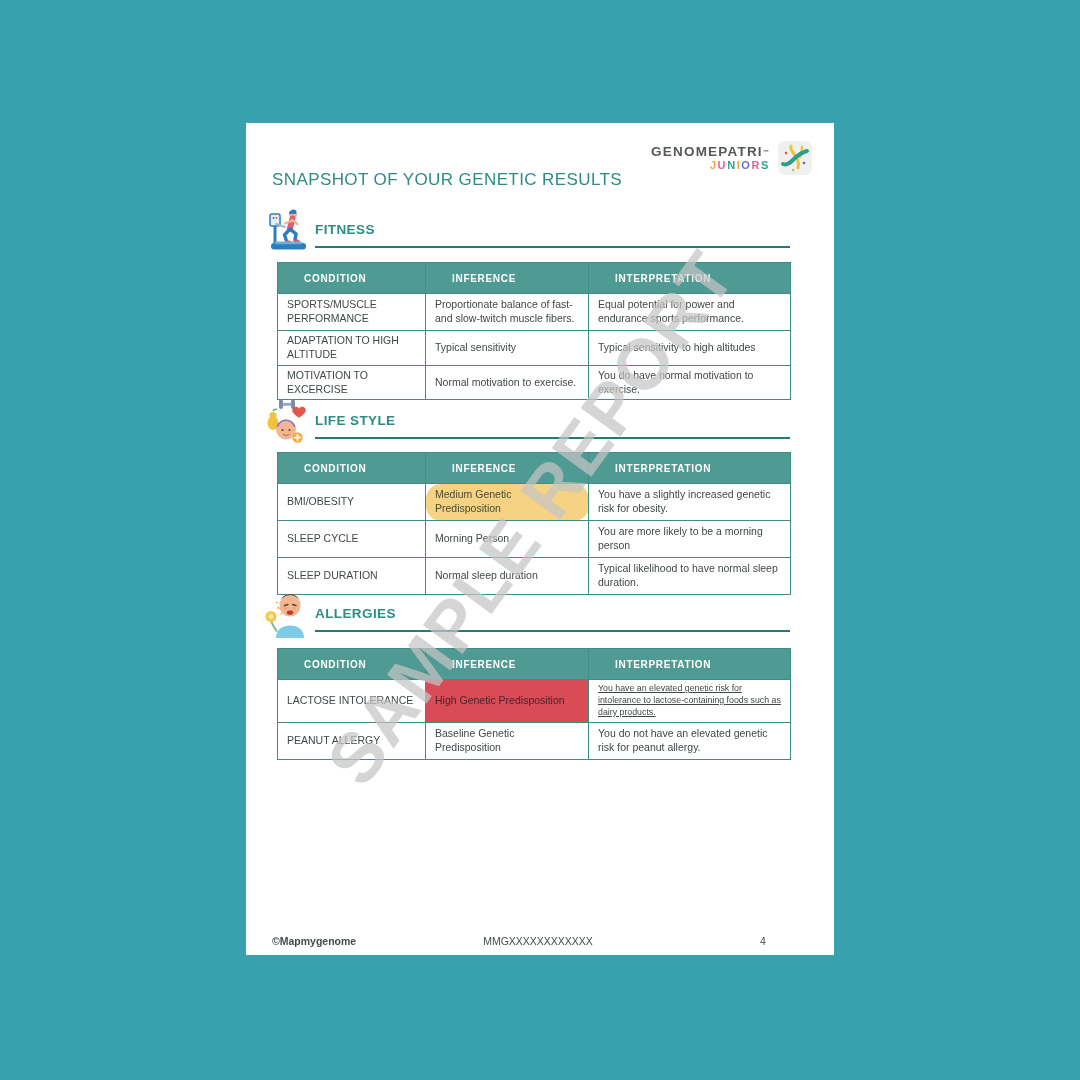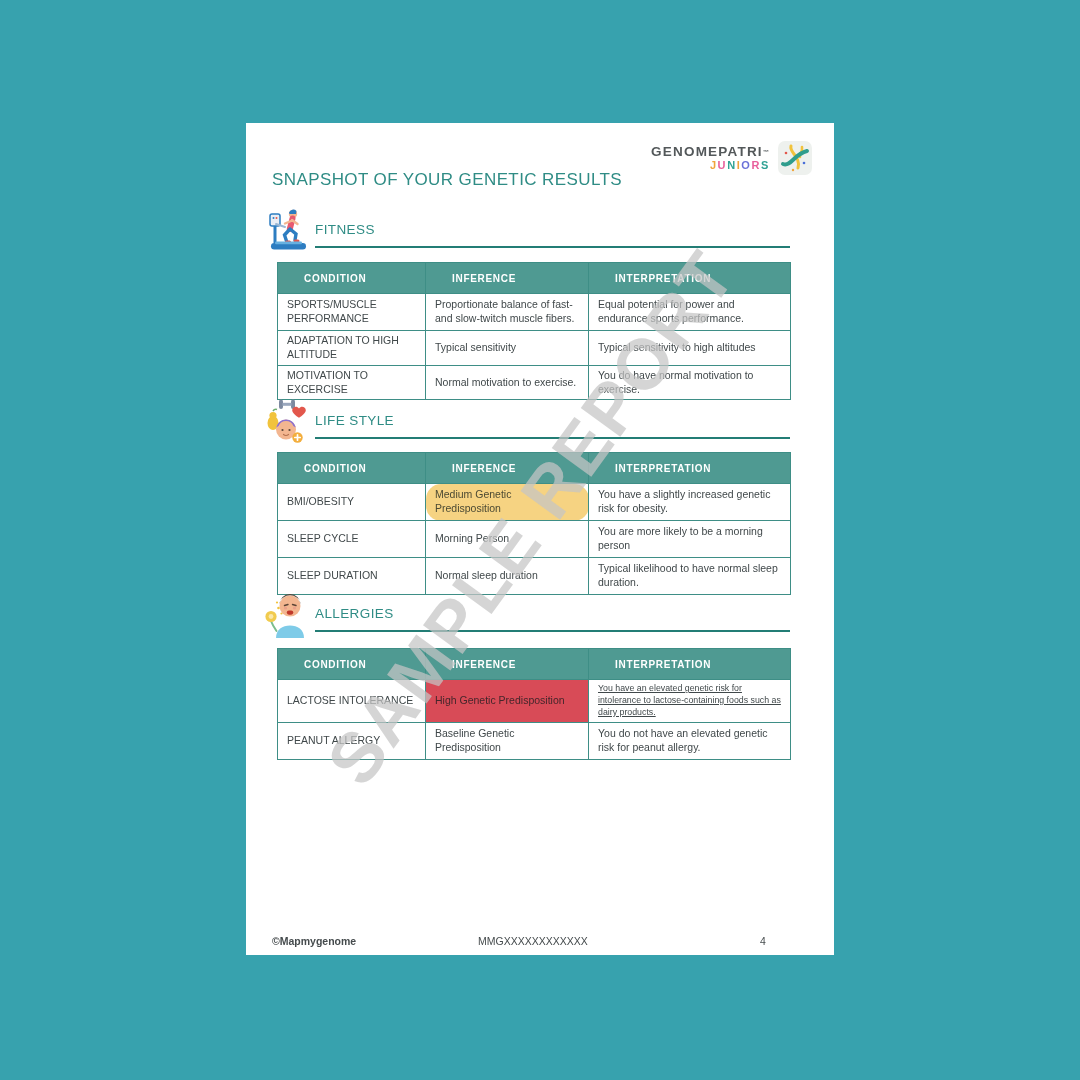--- a/index.html
+++ b/index.html
@@ -21,21 +21,21 @@
   .logo-sub{font-size:11px;font-weight:700;letter-spacing:1.6px;line-height:13px;}
   .logo-badge{width:34px;height:34px;}
   
   .title{
     position:absolute;left:26px;top:47px;
     font-size:17px;font-weight:400;color:#2f8c85;letter-spacing:0.4px;
   }
   
   .section-label{
     position:absolute;left:69px;
-    font-size:13.5px;font-weight:400;color:#2f8c85;letter-spacing:0.4px;
+    font-size:13.5px;font-weight:700;color:#2f8c85;letter-spacing:0.4px;
   }
   .section-rule{
     position:absolute;left:69px;width:475px;height:2px;background:#237d75;
   }
   .section-icon{position:absolute;}
   
   table{
     border-collapse:collapse;table-layout:fixed;width:513px;
     position:absolute;left:31px;background:#fff;
   }
@@ -57,21 +57,21 @@
   
   .watermark{
     position:absolute;left:285px;top:395px;
     transform:translate(-50%,-50%) rotate(-54deg);
     font-size:71px;font-weight:700;letter-spacing:2px;white-space:nowrap;
     color:rgba(197,197,197,0.72);
     pointer-events:none;z-index:5;
   }
   
   .footer-left{position:absolute;left:26px;top:812px;font-size:10.5px;color:#454b4d;font-weight:bold;}
-  .footer-center{position:absolute;left:232px;top:812px;width:120px;font-size:10.5px;color:#454b4d;}
+  .footer-center{position:absolute;left:232px;top:812px;width:120px;text-align:center;font-size:10.5px;color:#454b4d;}
   .footer-right{position:absolute;left:514px;top:812px;font-size:10.5px;color:#454b4d;}
 </style>
 </head>
 <body>
 
 <div class="page">
 
   <div class="logo">
     <div class="logo-text">
       <div class="logo-brand"><span>GENOMEPATRI</span><sup>™</sup></div>

